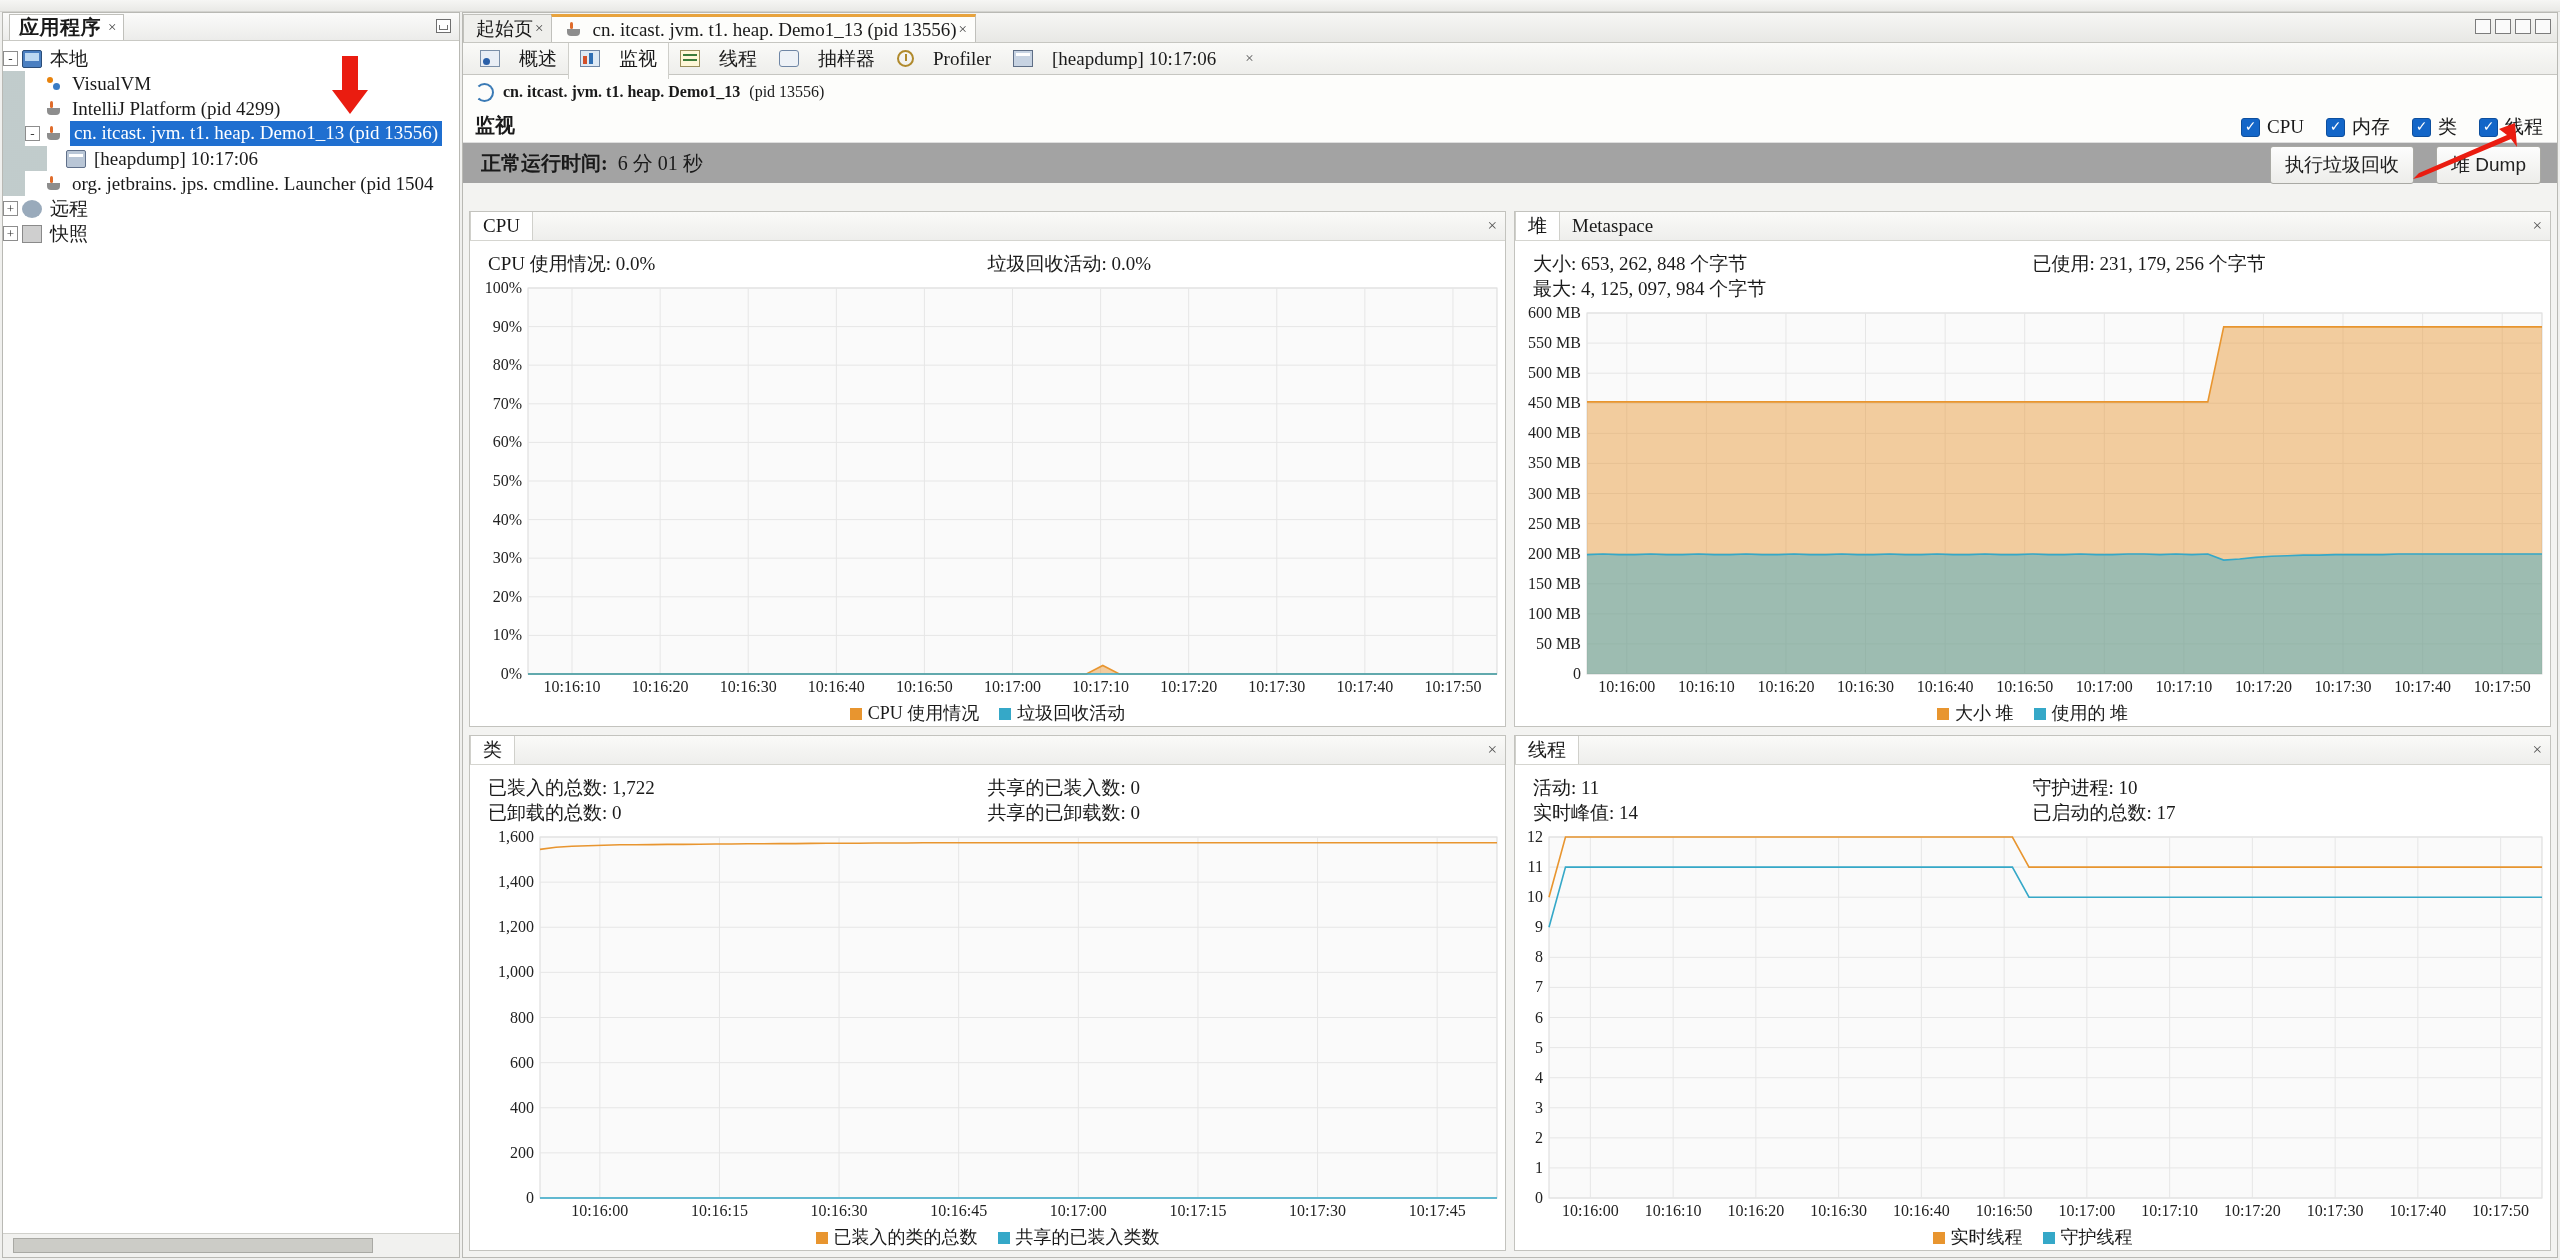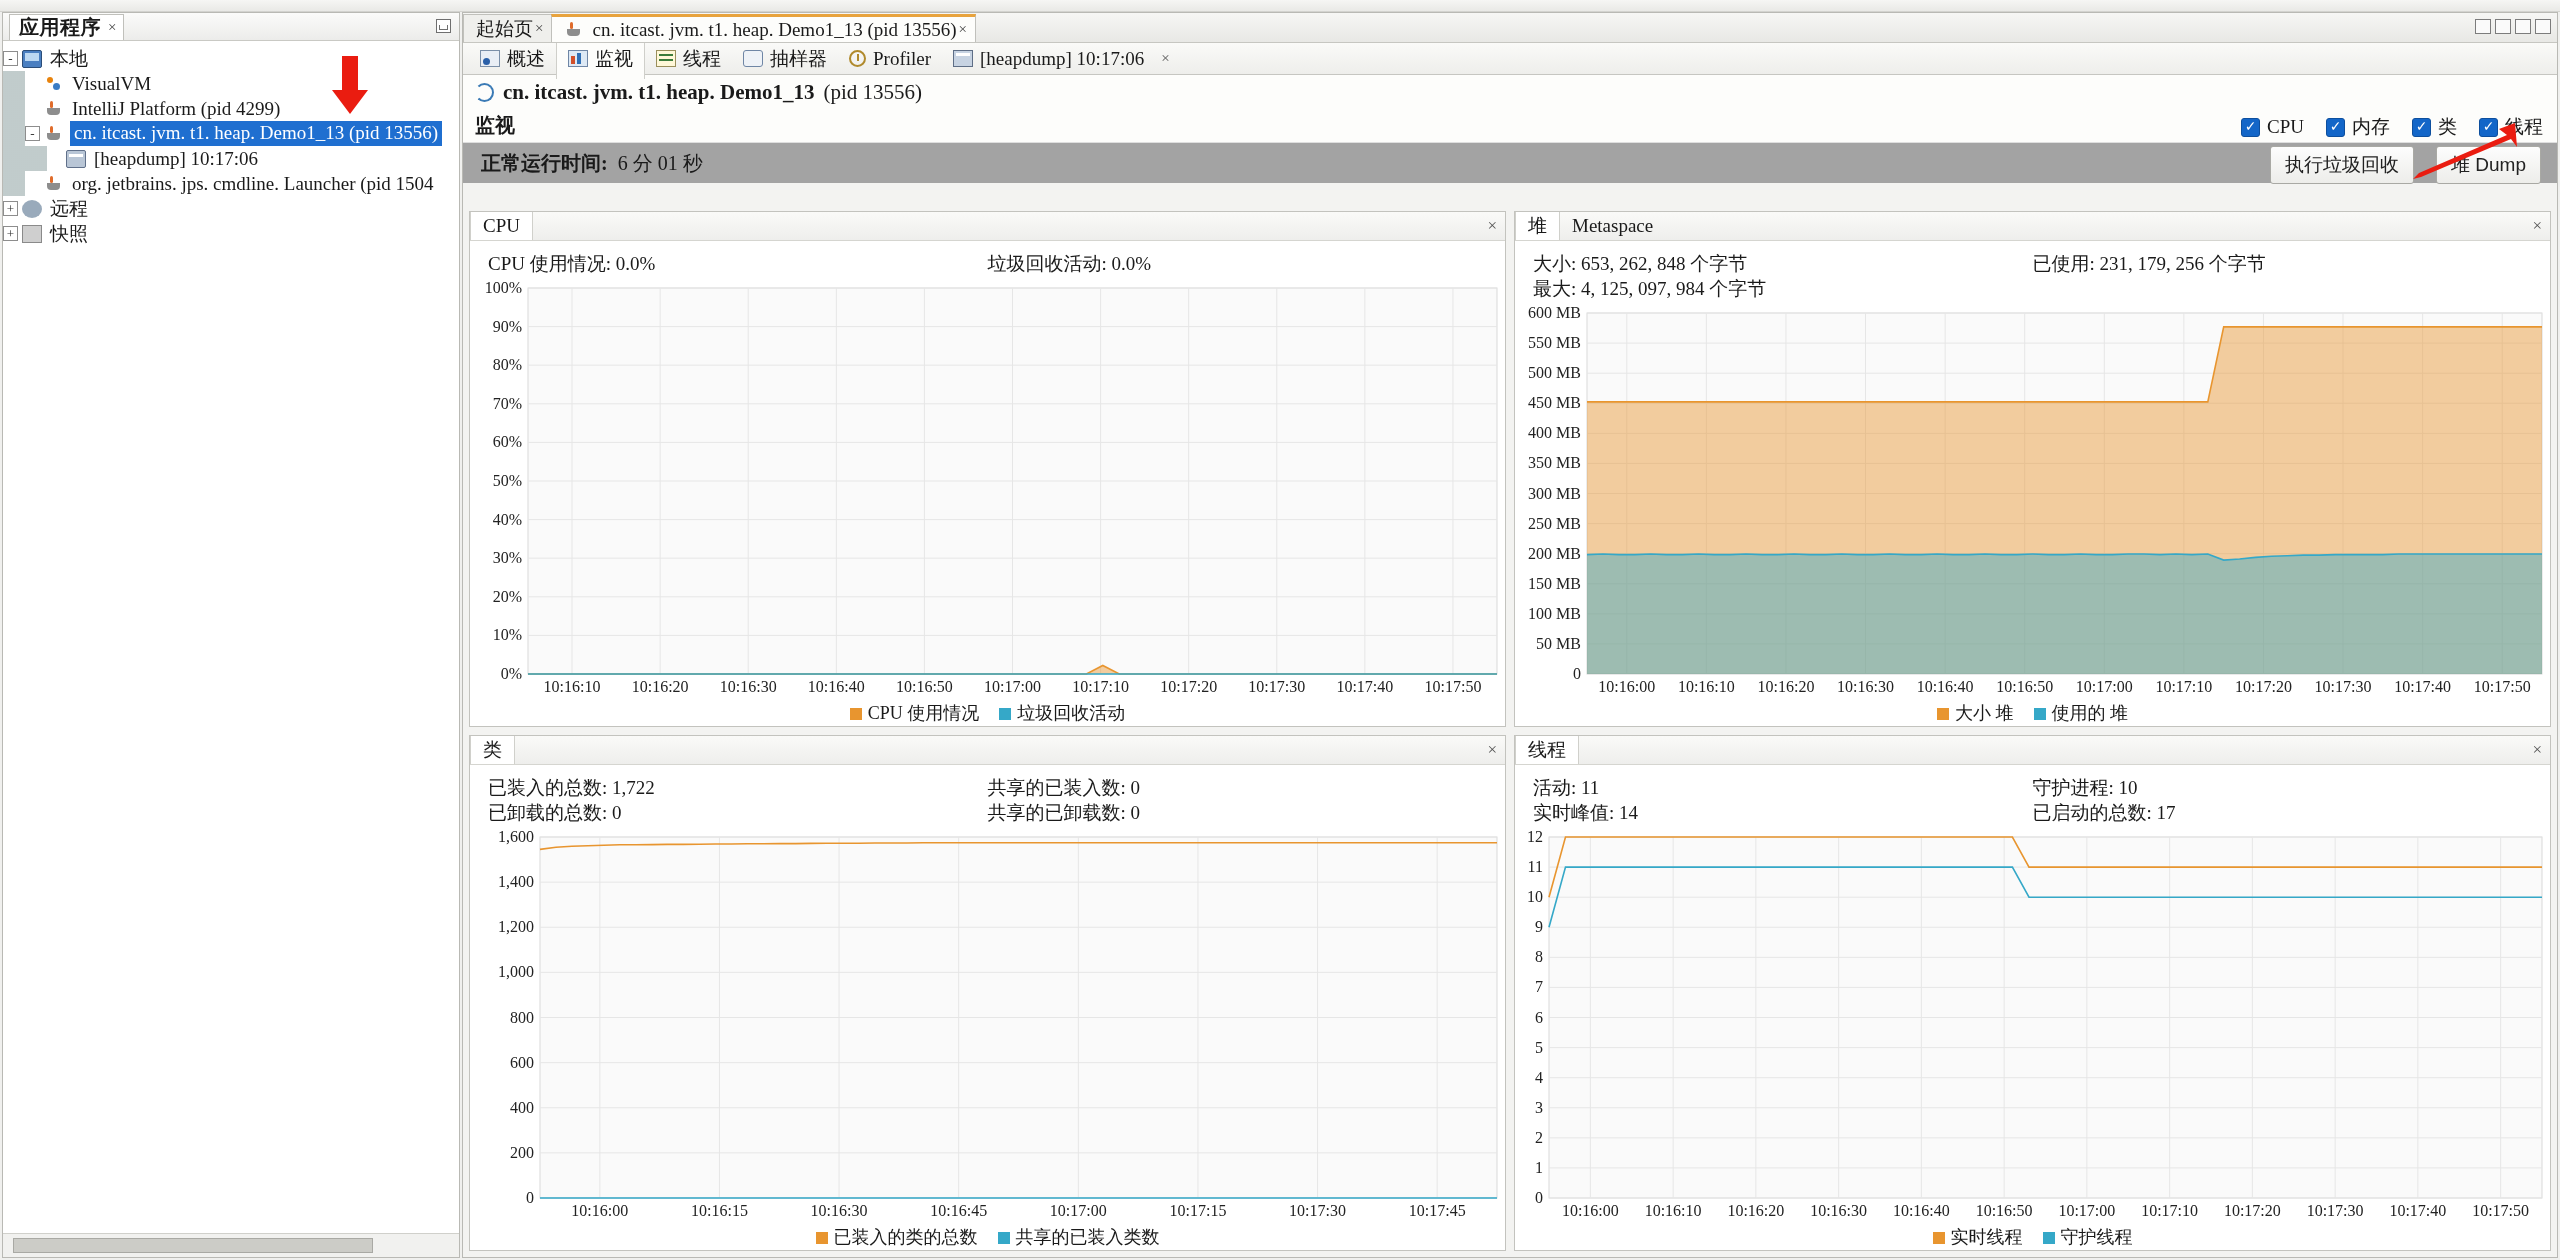--- a/index.html
+++ b/index.html
@@ -103,41 +103,41 @@
   .mtab.active { background: #fdfdfb; border-top: 3px solid #e8a33d; padding-top:0;}
   .mtab .xc{ font-size:15px; color:#444; }
   .win-btns { position:absolute; right:6px; top:6px; display:flex; gap:4px; }
   .win-btns i { width:16px;height:15px;border:1px solid #7c7c7c;background:#fafafa; display:inline-block;}
 
   .sub-tabbar {
     height: 32px; background: linear-gradient(#fafaf8,#eeeeeb);
     border-bottom:1px solid #c6c6c1;
     display:flex; align-items:center; padding-left: 6px; gap:0px;
   }
-  .stab { display:flex; align-items:center; gap:7px; padding: 20px 11px; font-size: 19px; height: 36px; }
+  .stab { display:flex; align-items:center; gap:19px; padding: 20px 11px; font-size: 19px; height: 36px; }
   .stab.active { background:#fdfdfb; border-left:1px solid #cfcfca; border-right:1px solid #cfcfca; }
   .stab .xc{ font-size:15px; color:#555; margin-left:10px;}
   .sico { width:20px; height:17px; display:inline-block; position:relative; flex:0 0 auto;}
   .sico.overview{ background:#e9eef5; border:1px solid #7b8fa8;}
   .sico.overview:after{content:""; position:absolute; left:2px; bottom:1px; width:7px;height:7px;background:#2a5fa8;border-radius:50%;}
   .sico.monitor{ background:#dde9f5; border:1px solid #6f86a5;}
   .sico.monitor:before{content:""; position:absolute;left:2px;bottom:2px;width:4px;height:8px;background:#d2502a;}
   .sico.monitor:after{content:""; position:absolute;left:8px;bottom:2px;width:4px;height:11px;background:#2f6fb5;}
   .sico.thread{ background:#fff8d8; border:1px solid #9a8f5c;}
   .sico.thread:before{content:""; position:absolute;left:2px;top:3px;right:2px;height:2px;background:#3b7c3b;}
   .sico.thread:after{content:""; position:absolute;left:2px;top:8px;right:2px;height:2px;background:#3b7c3b;}
   .sico.sampler{ background:#eef2f7; border:1px solid #6f86a5; border-radius:3px;}
   .sico.profiler{ border:2px solid #b08a2c; border-radius:50%; width:17px;height:17px;}
   .sico.profiler:after{content:""; position:absolute; left:6px; top:2px; width:2px;height:7px;background:#b08a2c;}
   .sico.heapdump{ background:#c7d3e2; border:1px solid #5e6e86;}
   .sico.heapdump:after{content:""; position:absolute; left:2px; top:2px; right:2px; height:3px; background:#fff;}
 
   .pid-title {
     height: 34px; display:flex; align-items:center; gap:9px; padding-left: 12px;
-    font-size: 21px; font-weight: bold; background:#fdfdfb;
+    font-size: 16px; font-weight: bold; background:#fdfdfb;
   }
   .pid-title .thin { font-weight: normal; }
   .recycle {
     width:19px;height:19px;border:2px solid #3a7ab5;border-radius:50%;
     border-left-color:transparent; display:inline-block;
   }
 
   .monitor-bar {
     height: 34px; background:#fdfdfb; display:flex; align-items:center;
     padding-left: 12px; font-size: 20px; font-weight:bold; position:relative;

